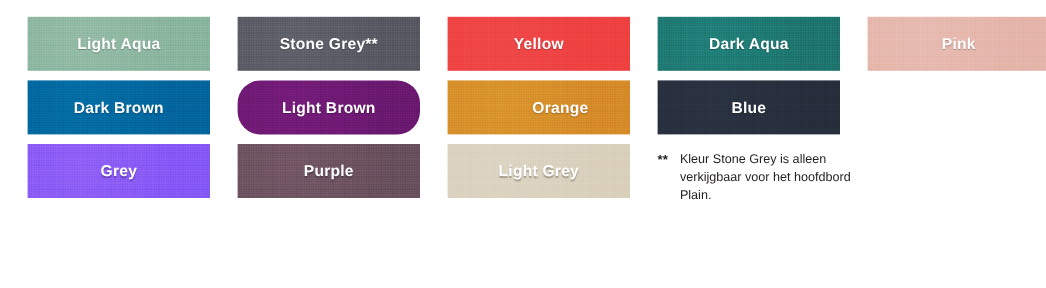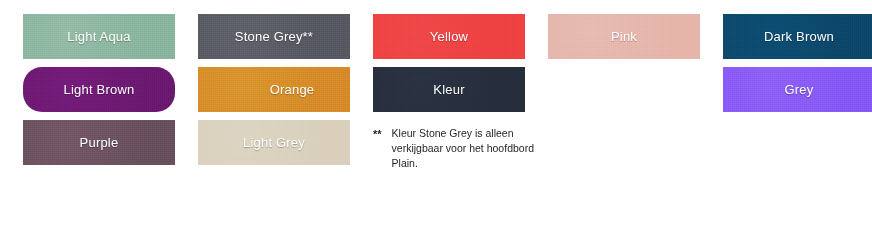--- a/index.html
+++ b/index.html
@@ -59,21 +59,21 @@
   .swatch-empty {
     background: transparent;
   }
   .swatch-empty::after { display: none; }
 
   .swatch-label {
     position: relative;
     z-index: 2;
     color: #ffffff;
     font-size: 13px;
-    font-weight: 400;
+    font-weight: 700;
     letter-spacing: 0.2px;
     text-align: center;
     line-height: 1;
     white-space: nowrap;
     text-shadow: 0 1px 1px rgba(0,0,0,0.28);
   }
 
   
   .footnote {
     display: flex;
@@ -105,35 +105,38 @@
 
     <div class="swatch" style="background-color: rgb(143, 184, 162);">
       <span class="swatch-label">Light Aqua</span>
     </div>
     <div class="swatch" style="background-color: rgb(91, 93, 102);">
       <span class="swatch-label">Stone Grey**</span>
     </div>
     <div class="swatch" style="background-color: #ef4444;">
       <span class="swatch-label">Yellow</span>
     </div>
+    <div class="swatch" style="background-color: rgb(31, 122, 116);">
+      <span class="swatch-label">Dark Aqua</span>
+    </div>
     <div class="swatch" style="background-color: rgb(230, 184, 174);">
       <span class="swatch-label">Pink</span>
     </div>
 
-    <div class="swatch" style="background-color: #0c4a6e;">
+    <div class="swatch" style="background-color: #0369a1;">
       <span class="swatch-label">Dark Brown</span>
     </div>
     <div class="swatch" style="background-color: #701a75; border-radius: 19px;">
       <span class="swatch-label">Light Brown</span>
     </div>
     <div class="swatch" style="background-color: rgb(216, 144, 43); padding-left: 36px;">
       <span class="swatch-label">Orange</span>
     </div>
     <div class="swatch" style="background-color: rgb(40, 48, 63);">
-      <span class="swatch-label">Kleur</span>
+      <span class="swatch-label">Blue</span>
     </div>
     <div class="swatch swatch-empty"></div>
 
     <div class="swatch" style="background-color: #8b5cf6;">
       <span class="swatch-label">Grey</span>
     </div>
     <div class="swatch" style="background-color: rgb(110, 83, 97);">
       <span class="swatch-label">Purple</span>
     </div>
     <div class="swatch" style="background-color: rgb(219, 210, 191);">

